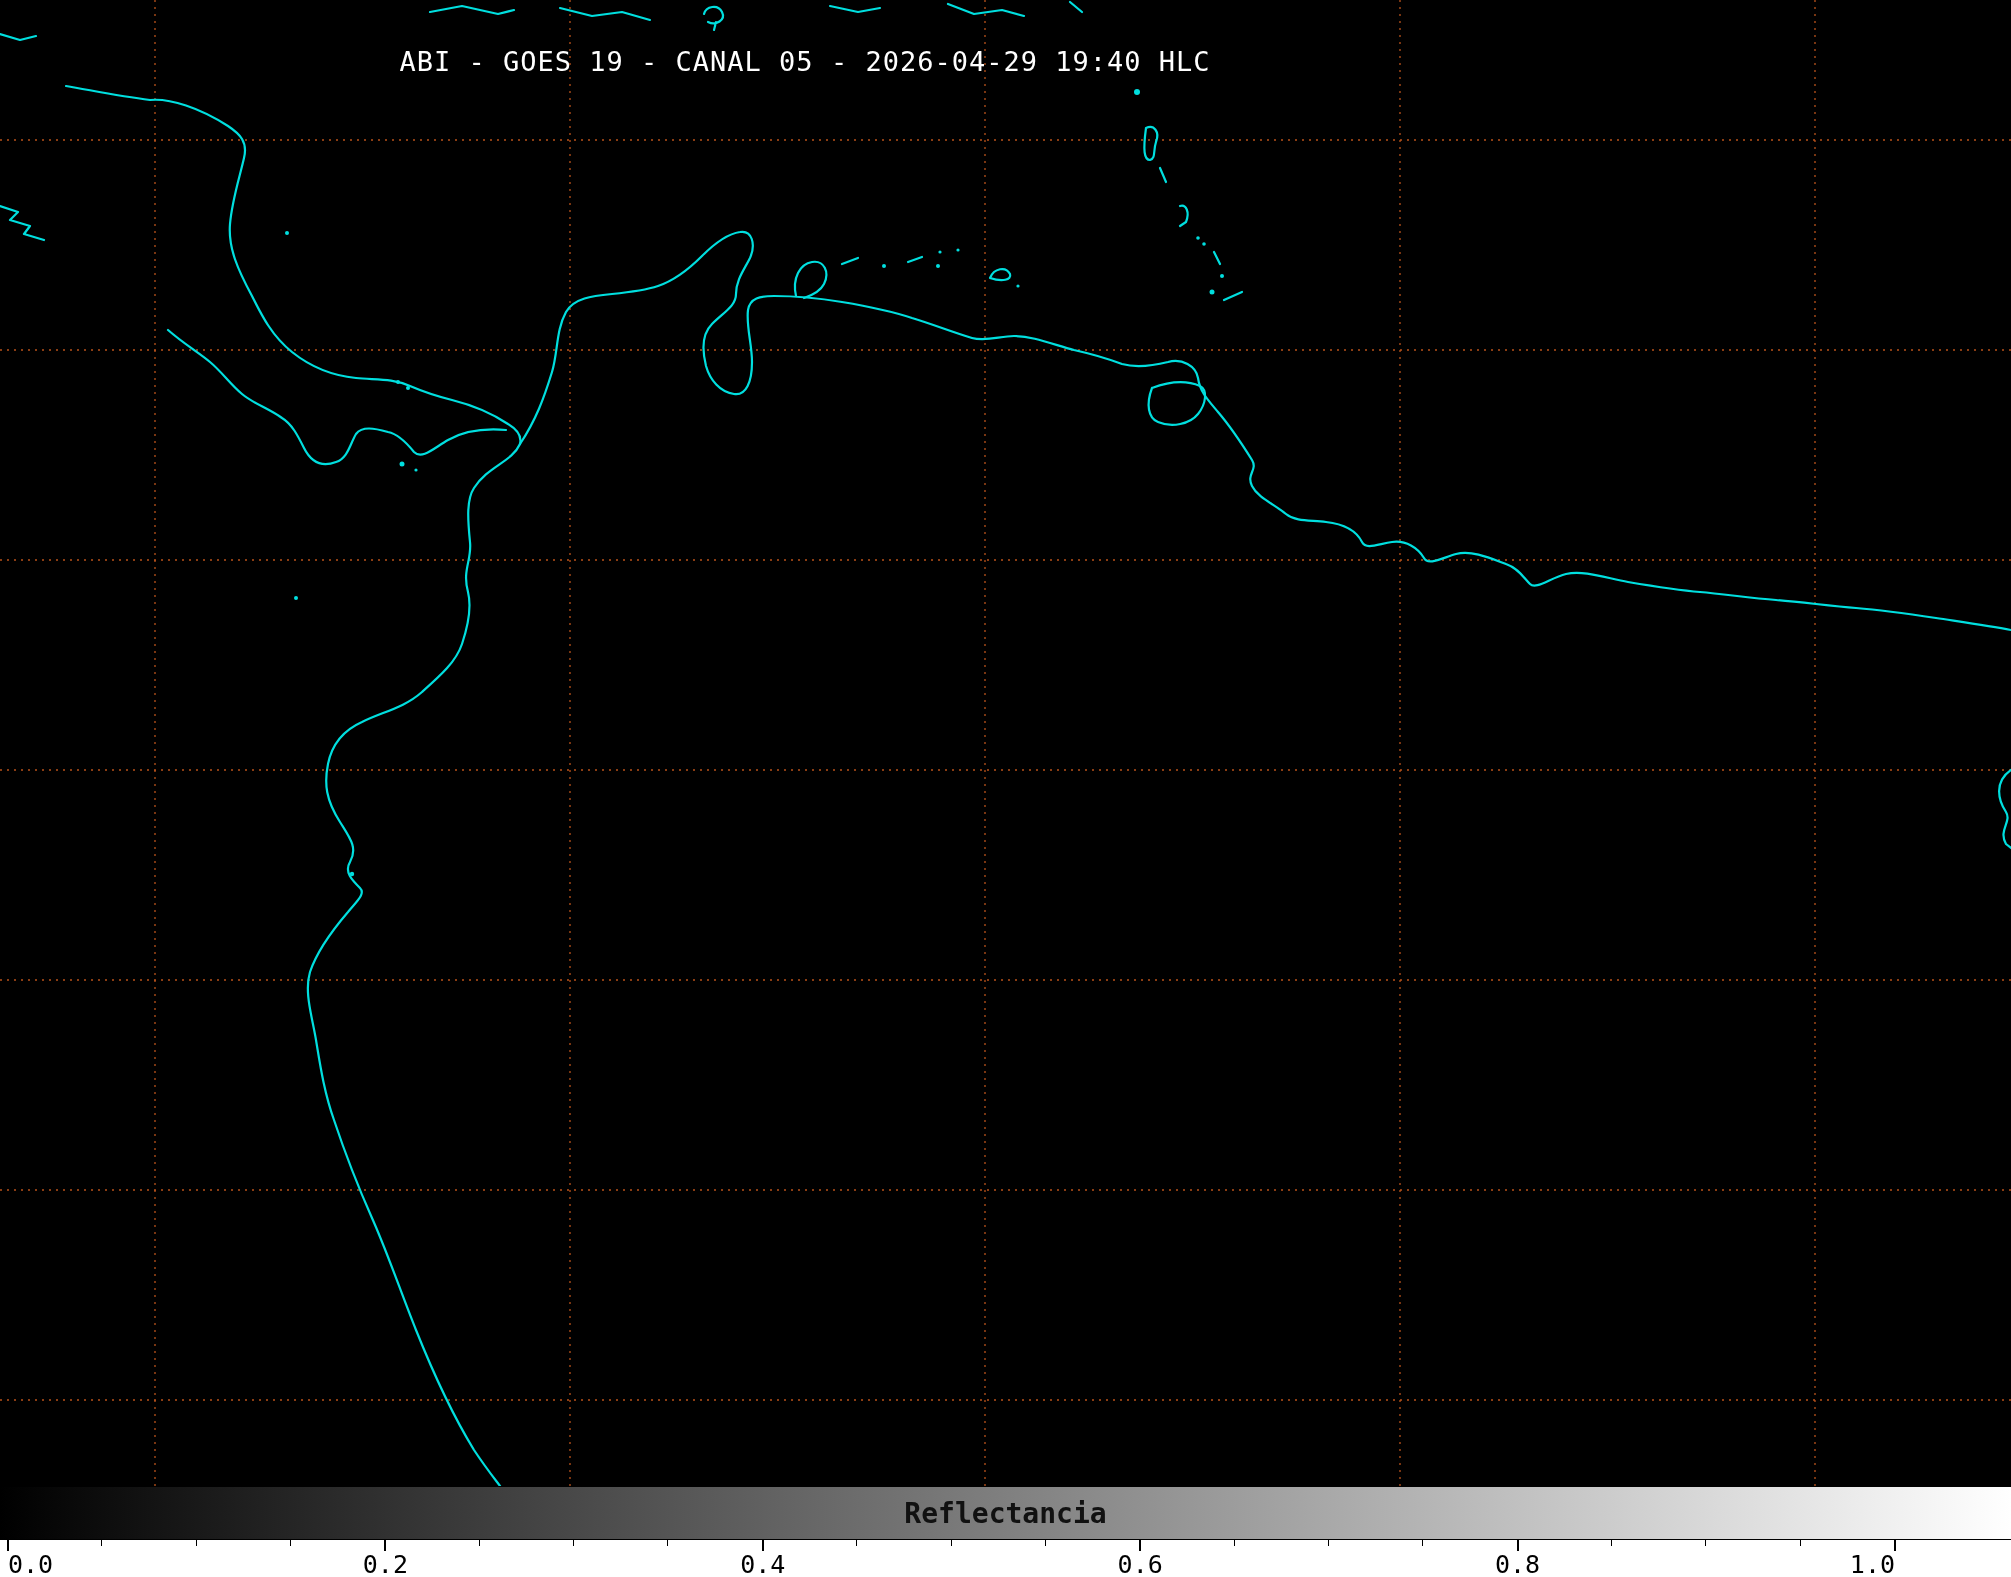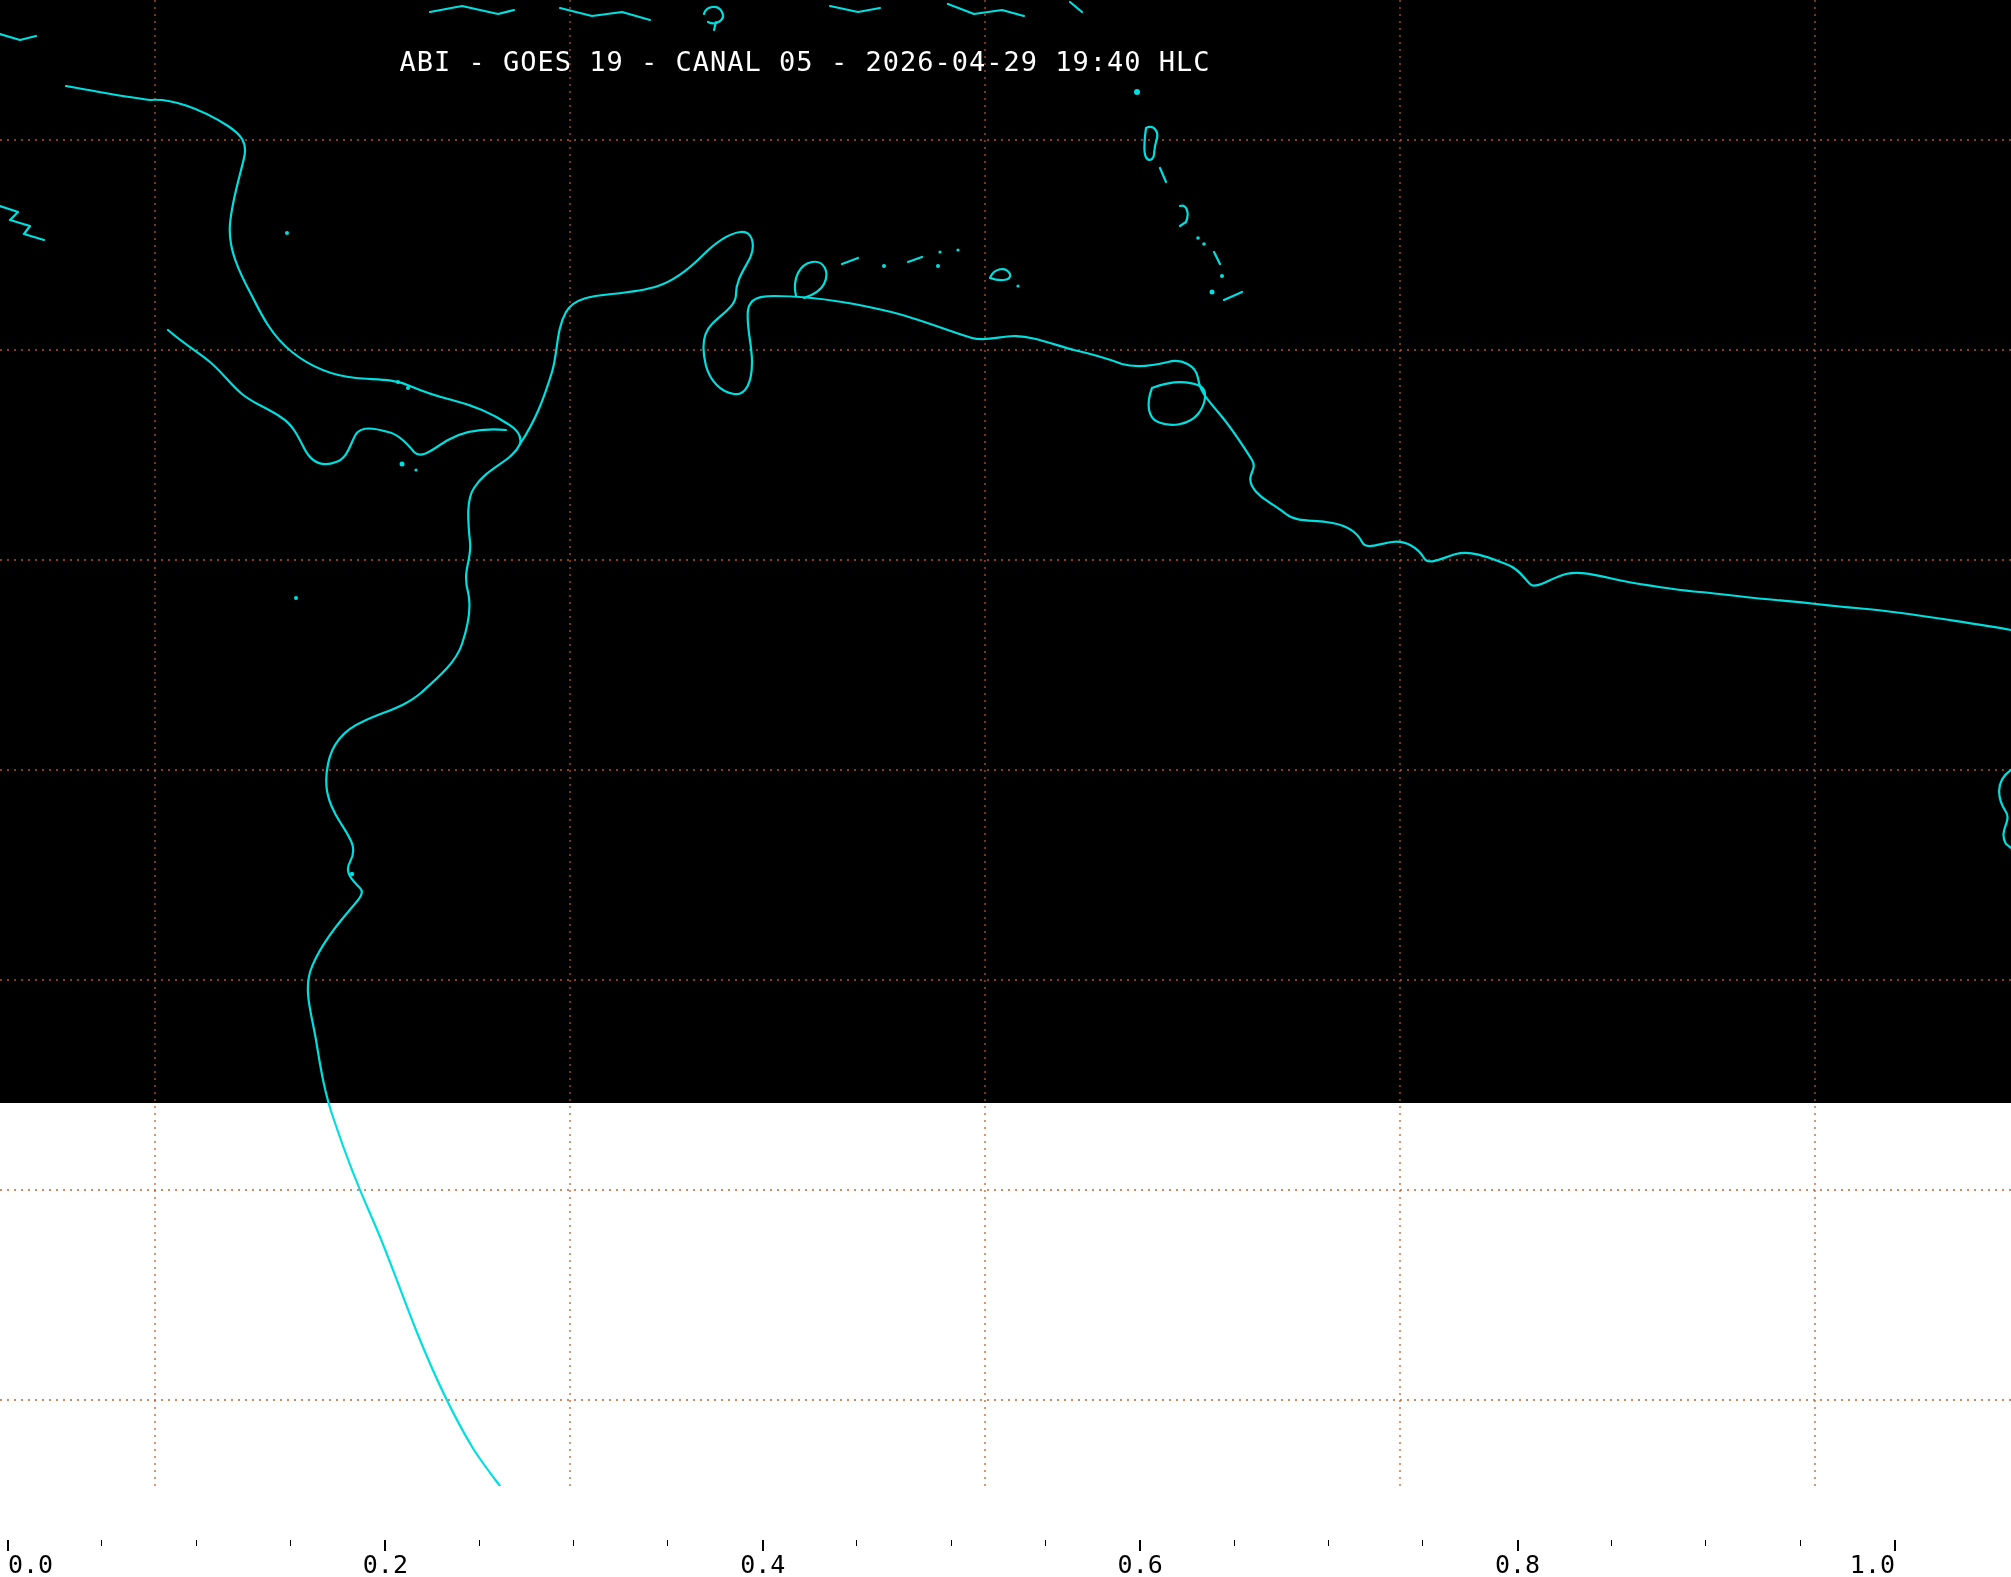--- a/index.html
+++ b/index.html
@@ -1,21 +1,21 @@
 <!DOCTYPE html>
 <html style="--bg: #000000; --coast: #00dfdf; --grid: #c4571c; --title: #ffffff; --tick: #000000; --logo-green: #2f9e62;"><head>
 <meta charset="utf-8">
 <style>
   html,body{margin:0;padding:0;background:#ffffff;}
   .figure{
     position:relative;width:2011px;height:1577px;background:#ffffff;
     font-family:"DejaVu Sans Mono","Liberation Mono",monospace;
     overflow:hidden;
   }
-  .map{position:absolute;left:0;top:0;width:2011px;height:1103px;background:var(--bg,#000);}
+  .map{position:absolute;left:0;top:0;width:2011px;height:1486px;background:var(--bg,#000);}
   .map svg{position:absolute;left:0;top:0;}
   .grid line{stroke:var(--grid,#c4571c);stroke-width:1.3;stroke-dasharray:2 5;opacity:.95;}
   .coast path, .coast circle{stroke:var(--coast,#00dfdf);fill:none;stroke-width:2.2;stroke-linejoin:round;stroke-linecap:round;}
   .coast circle{fill:var(--coast,#00dfdf);stroke-width:0;}
   .title{
     position:absolute;top:46px;left:805px;transform:translateX(-50%);
     color:var(--title,#fff);font-size:27px;letter-spacing:1px;white-space:nowrap;
   }
   .logo{position:absolute;left:1655px;top:1250px;width:270px;height:232px;text-align:center;}
   .logo-text{
@@ -117,20 +117,23 @@
         <circle cx="416" cy="470" r="1.6"></circle>
         <circle cx="296" cy="598" r="2"></circle>
         <circle cx="352" cy="874" r="2.2"></circle>
       </g>
     </svg>
 
     <div class="title">ABI - GOES 19 - CANAL 05 - 2026-04-29 19:40 HLC</div>
 
   </div>
 
+  <div class="colorbar" style="background: linear-gradient(to right, rgb(0, 0, 0), rgb(255, 255, 255));">
+    <div class="colorbar-label">Reflectancia</div>
+  </div>
 
   <div class="tickbar">
     <div>
         <div class="tick major" style="left: calc(0% - 1px);"></div>
         <div class="tick minor" style="left: calc(5% - 1px);"></div>
         <div class="tick minor" style="left: calc(10% - 1px);"></div>
         <div class="tick minor" style="left: calc(15% - 1px);"></div>
         <div class="tick major" style="left: calc(20% - 1px);"></div>
         <div class="tick minor" style="left: calc(25% - 1px);"></div>
         <div class="tick minor" style="left: calc(30% - 1px);"></div>

